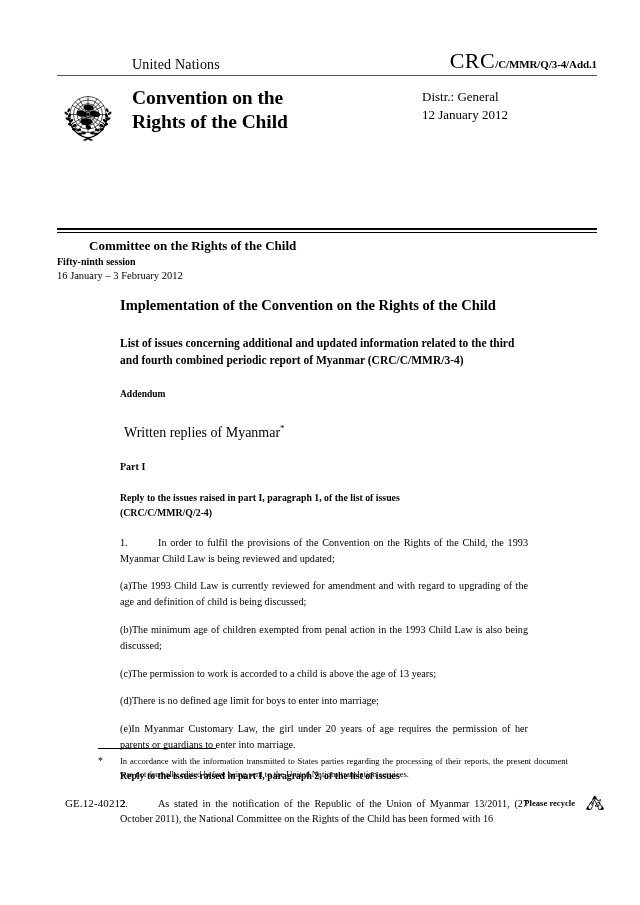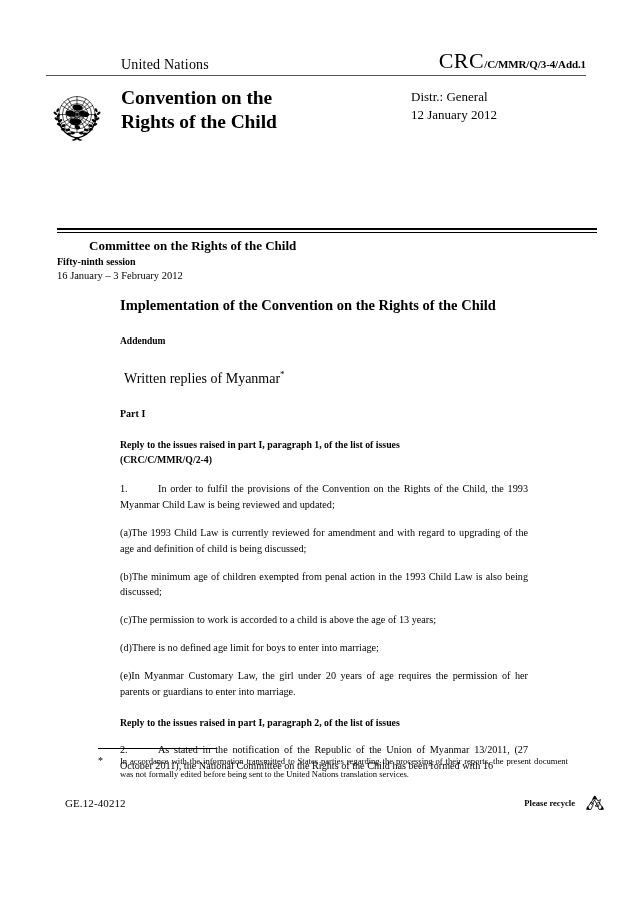--- a/index.html
+++ b/index.html
@@ -20,21 +20,21 @@
     position: absolute;
     left: 0; top: 0;
     width: 640px;
     height: 905px;
     background: #ffffff;
   }
 
   
   .masthead {
     position: absolute;
-    left: 46px;
+    left: 57px;
     top: 50px;
     width: 540px;
   }
   .masthead-top {
     display: flex;
     align-items: flex-end;
     justify-content: space-between;
     height: 22px;
   }
   .un-words {
@@ -370,20 +370,21 @@
   <div class="committee">
     <div class="committee-name">Committee on the Rights of the Child</div>
     <div class="committee-session">Fifty-ninth session</div>
     <div class="committee-dates">16 January – 3 February 2012</div>
   </div>
 
   <div class="content">
 
     <h1 class="doc-title">Implementation of the Convention on the Rights of the Child</h1>
 
+    <h2 class="doc-subtitle">List of issues concerning additional and updated information related to the third and fourth combined periodic report of Myanmar (CRC/C/MMR/3-4)</h2>
 
     <h3 class="addendum">Addendum</h3>
 
     <h2 class="written-replies"><span>Written replies of Myanmar</span><span class="fn-marker">*</span></h2>
 
     <h3 class="part">Part I</h3>
 
     <h4 class="reply-head">
       <span>Reply to the issues raised in part I, paragraph 1, of the list of issues</span><br>
       <span>(CRC/C/MMR/Q/2-4)</span>

